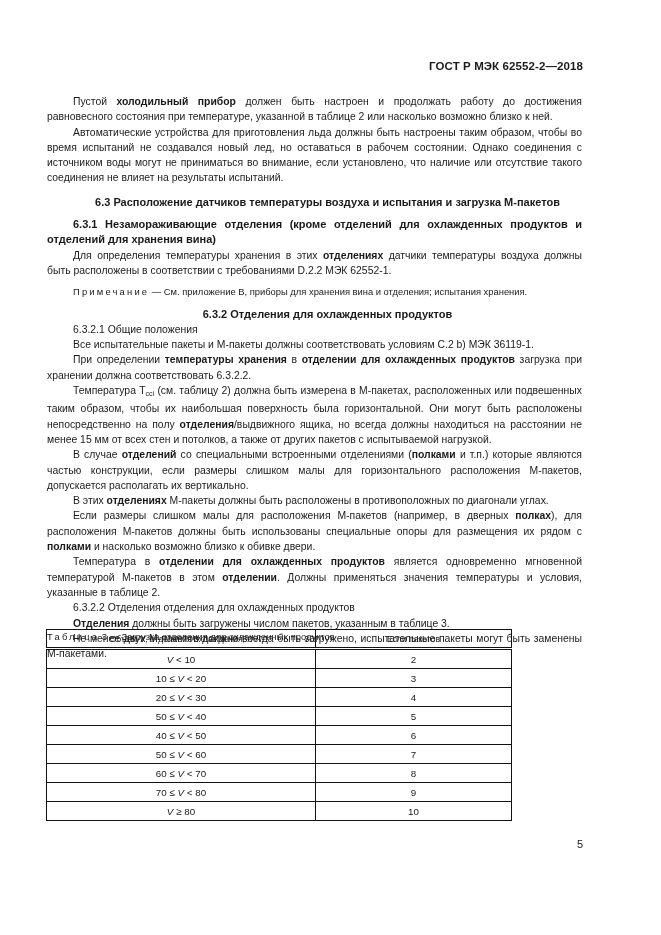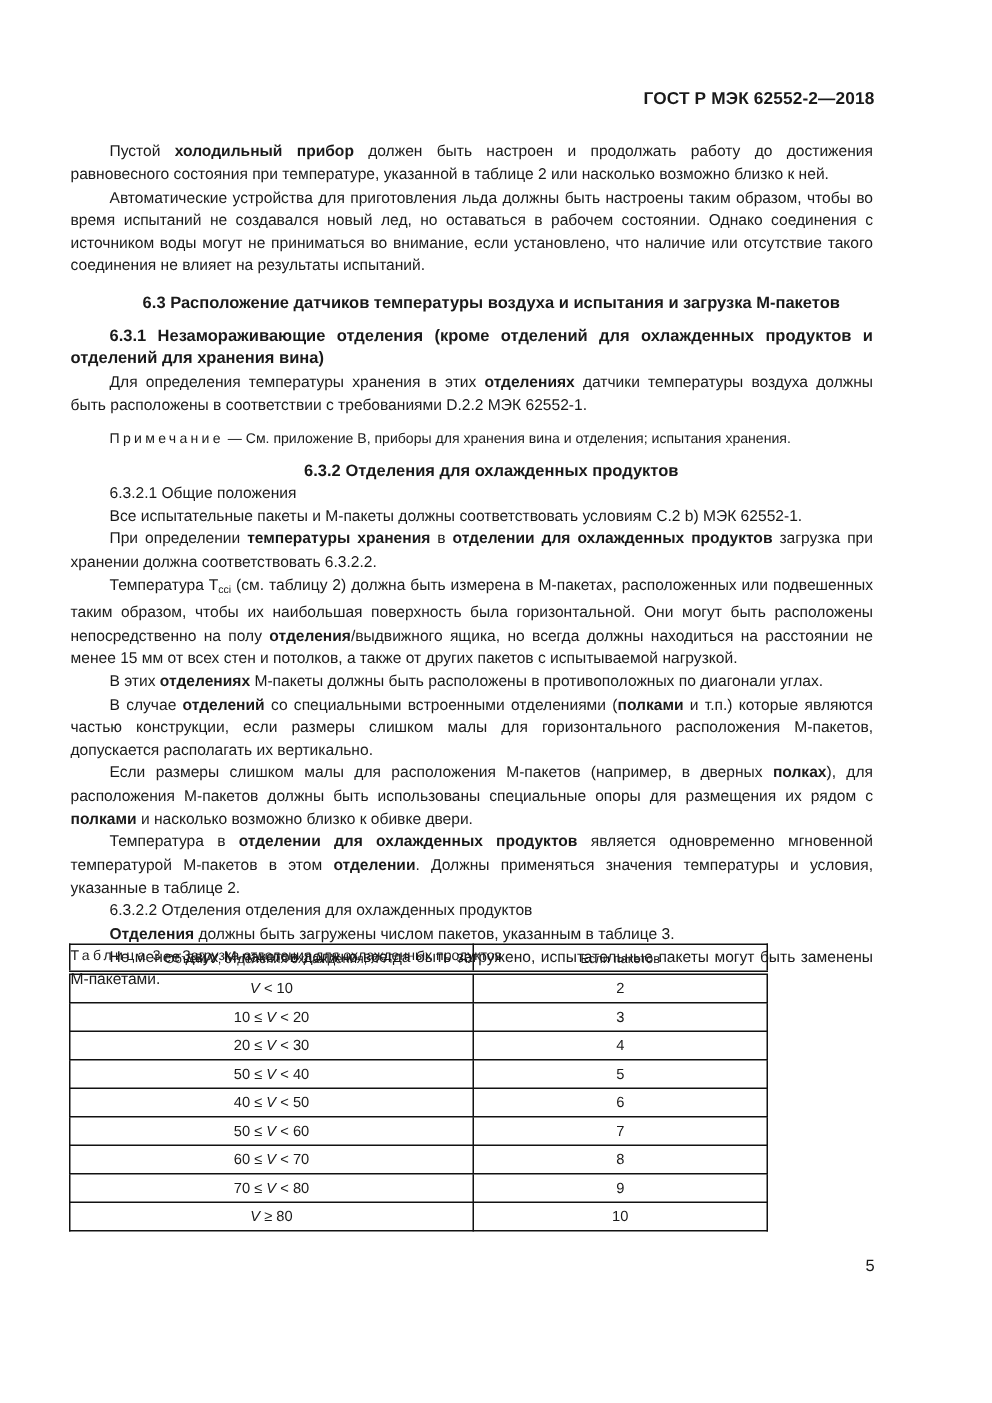--- a/index.html
+++ b/index.html
@@ -31,25 +31,25 @@
   <p class="p"><span>Пустой </span><b>холодильный прибор</b><span> должен быть настроен и продолжать работу до достижения равновесного состояния при температуре, указанной в таблице 2 или насколько возможно близко к ней.</span></p>
   <p class="p">Автоматические устройства для приготовления льда должны быть настроены таким образом, чтобы во время испытаний не создавался новый лед, но оставаться в рабочем состоянии. Однако соединения с источником воды могут не приниматься во внимание, если установлено, что наличие или отсутствие такого соединения не влияет на результаты испытаний.</p>
 
   <p class="h h3" style="margin-top:9px;">6.3 Расположение датчиков температуры воздуха и испытания и загрузка М-пакетов</p>
   <p class="h h3" style="margin-top:7px; text-align:justify;">6.3.1 Незамораживающие отделения (кроме отделений для охлажденных продуктов и отделений для хранения вина)</p>
   <p class="p"><span>Для определения температуры хранения в этих </span><b>отделениях</b><span> датчики температуры воздуха должны быть расположены в соответствии с требованиями D.2.2 МЭК 62552-1.</span></p>
   <p class="note" style="margin-top:6px;"><span class="spaced">Примечание</span><span> — См. приложение В, приборы для хранения вина и отделения; испытания хранения.</span></p>
 
   <p class="h h3" style="margin-top:7px;">6.3.2 Отделения для охлажденных продуктов</p>
   <p class="p">6.3.2.1 Общие положения</p>
-  <p class="p">Все испытательные пакеты и М-пакеты должны соответствовать условиям С.2 b) МЭК 62552-1.</p>
+  <p class="p">Все испытательные пакеты и М-пакеты должны соответствовать условиям С.2 b) МЭК 36119-1.</p>
   <p class="p"><span>При определении </span><b>температуры хранения</b><span> в </span><b>отделении для охлажденных продуктов</b><span> загрузка при хранении должна соответствовать 6.3.2.2.</span></p>
   <p class="p"><span>Температура T</span><sub>cci</sub><span> (см. таблицу 2) должна быть измерена в М-пакетах, расположенных или подвешенных таким образом, чтобы их наибольшая поверхность была горизонтальной. Они могут быть расположены непосредственно на полу </span><b>отделения</b><span>/выдвижного ящика, но всегда должны находиться на расстоянии не менее 15 мм от всех стен и потолков, а также от других пакетов с испытываемой нагрузкой.</span></p>
+  <p class="p"><span>В случае </span><b>отделений</b><span> со специальными встроенными отделениями (</span><b>полками</b><span> и т.п.) которые являются частью конструкции, если размеры слишком малы для горизонтального расположения М-пакетов, допускается располагать их вертикально.</span></p>
   <p class="p"><span>В этих </span><b>отделениях</b><span> М-пакеты должны быть расположены в противоположных по диагонали углах.</span></p>
-  <p class="p"><span>В случае </span><b>отделений</b><span> со специальными встроенными отделениями (</span><b>полками</b><span> и т.п.) которые являются частью конструкции, если размеры слишком малы для горизонтального расположения М-пакетов, допускается располагать их вертикально.</span></p>
   <p class="p"><span>Если размеры слишком малы для расположения М-пакетов (например, в дверных </span><b>полках</b><span>), для расположения М-пакетов должны быть использованы специальные опоры для размещения их рядом с </span><b>полками</b><span> и насколько возможно близко к обивке двери.</span></p>
   <p class="p"><span>Температура в </span><b>отделении для охлажденных продуктов</b><span> является одновременно мгновенной температурой М-пакетов в этом </span><b>отделении</b><span>. Должны применяться значения температуры и условия, указанные в таблице 2.</span></p>
   <p class="p">6.3.2.2 Отделения отделения для охлажденных продуктов</p>
   <p class="p"><b>Отделения</b><span> должны быть загружены числом пакетов, указанным в таблице 3.</span></p>
   <p class="p">Не менее двух М-пакетов должно всегда быть загружено, испытательные пакеты могут быть заменены М-пакетами.</p>
 </div>
 
 <div class="tcap"><span class="spaced">Таблица</span><span> 3 — Загрузка отделения для охлажденных продуктов</span></div>
 
 <table class="t">

